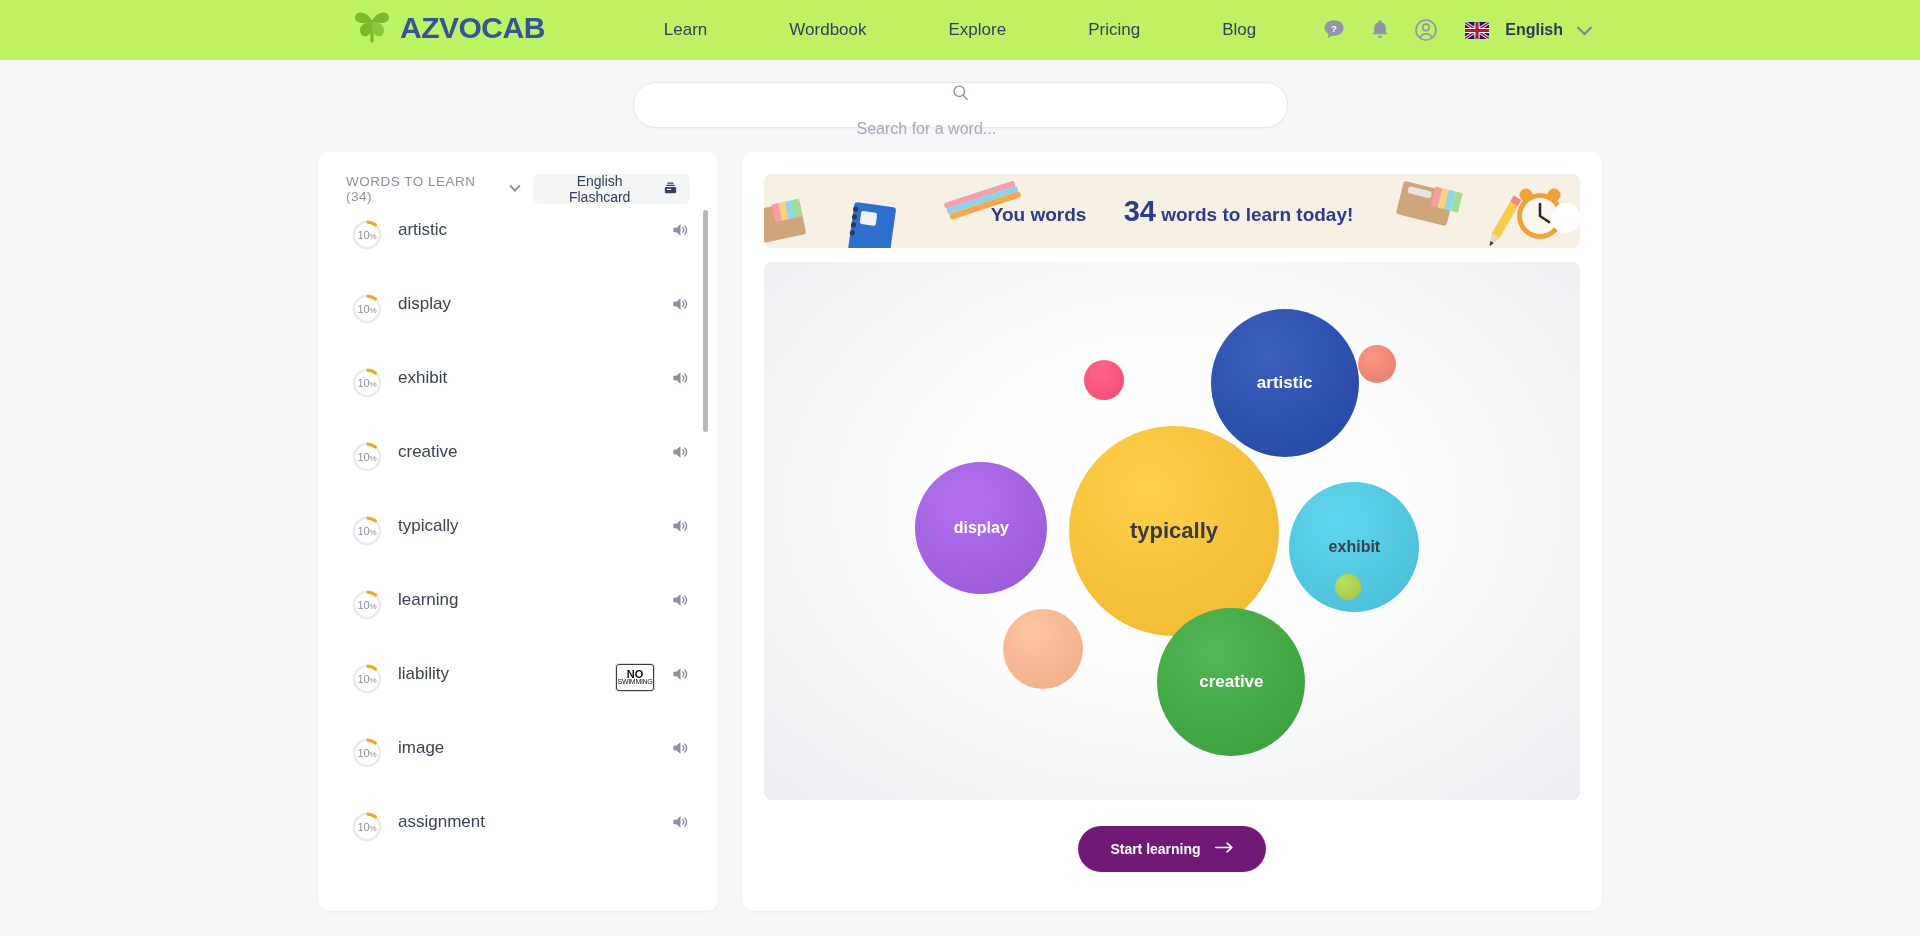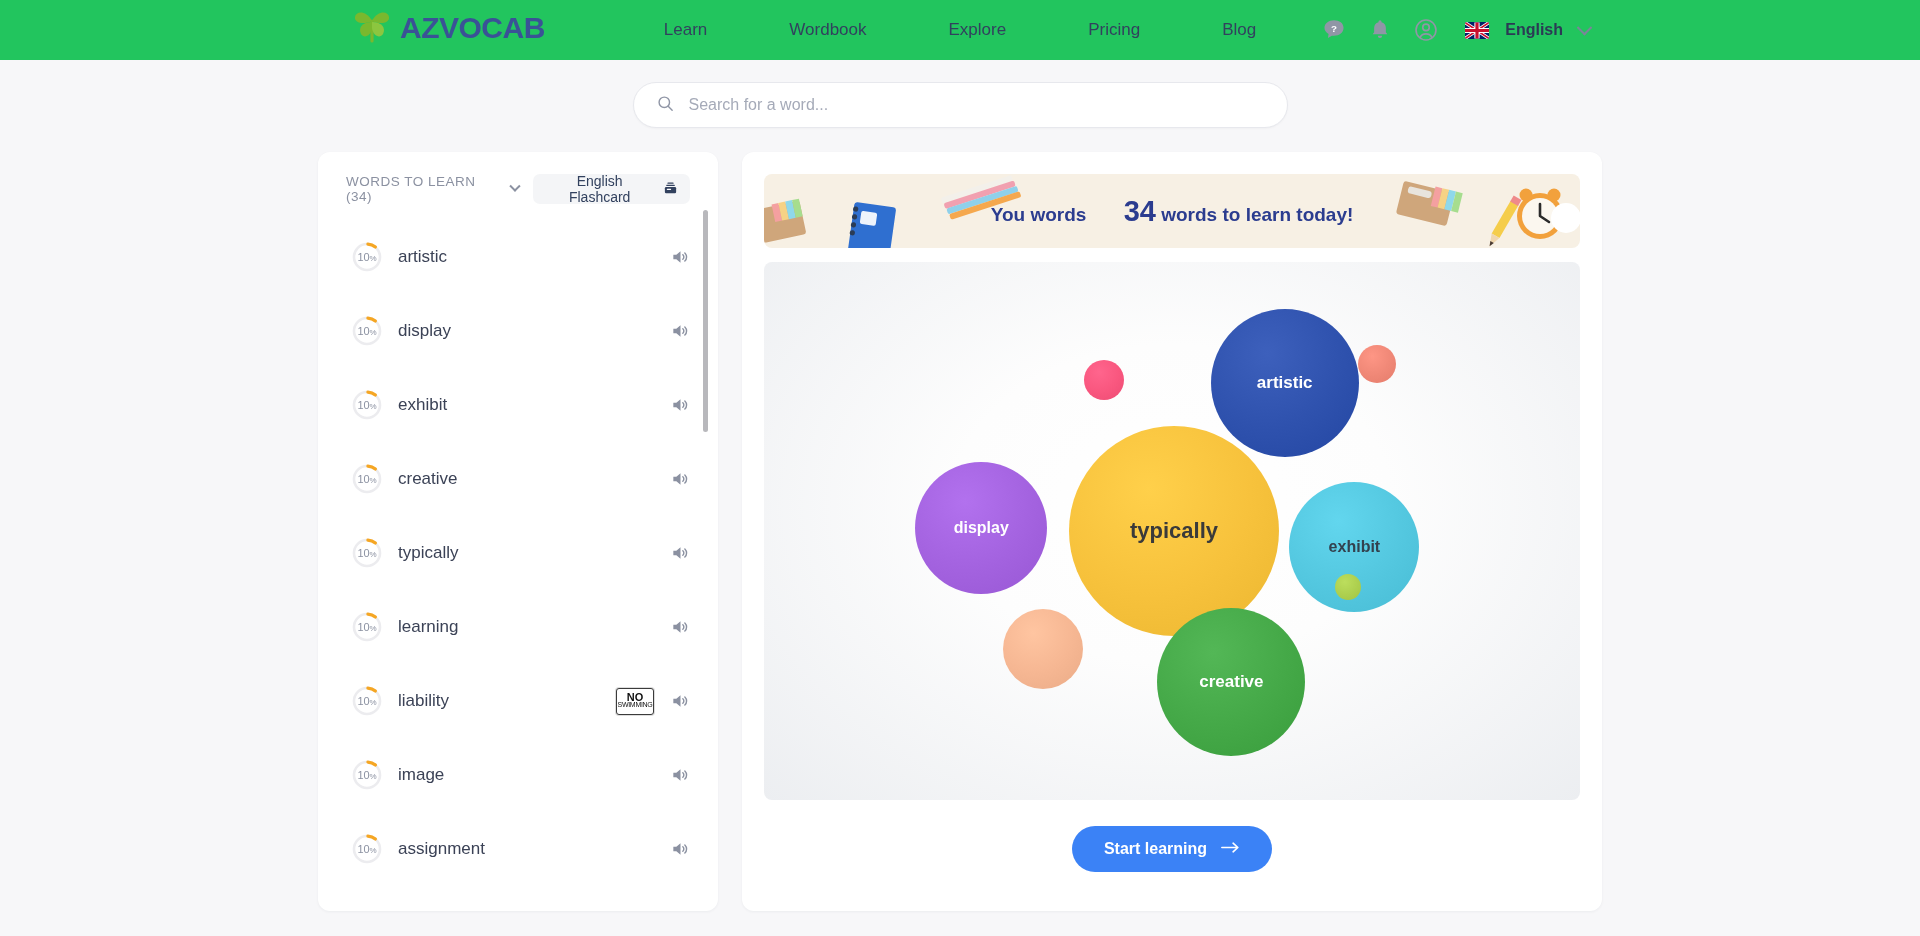--- a/index.html
+++ b/index.html
@@ -5,21 +5,21 @@
   * { box-sizing: border-box; margin: 0; padding: 0; }
   html, body {
     width: 1920px; height: 936px;
     font-family: "Liberation Sans", sans-serif;
     background: #f7f7f9;
     overflow: hidden;
   }
 
   
   .header {
-    height: 60px; background: #22c55e;
+    height: 60px; background: #bef264;
     display: flex; align-items: center;
     position: relative;
   }
   .logo-wrap {
     position: absolute; left: 352px; top: 8px;
     display: flex; align-items: center; gap: 2px;
   }
   .logo-text {
     font-size: 30px; font-weight: 700; letter-spacing: -0.5px;
     color: #3a5296; font-family: "Liberation Sans", sans-serif;
@@ -52,20 +52,21 @@
     border-bottom: 2px solid #7b8599; transform: rotate(45deg) translate(-2px,-2px);
   }
 
   
   .search-row { display: flex; justify-content: center; margin-top: 22px; }
   .search-box {
     width: 655px; height: 46px; background: #fff;
     border: 1px solid #e7e8ed; border-radius: 24px;
     display: flex; align-items: center; padding: 0 22px; gap: 14px;
     box-shadow: 0 1px 2px rgba(20,20,40,.03);
+    flex-direction: column;
   }
   .search-input {
     border: none; outline: none; flex: 1; font-size: 16px;
     color: #3b4256; background: transparent;
     font-family: "Liberation Sans", sans-serif;
   }
   .search-input::placeholder { color: #a5aab8; }
 
   
   .content {
@@ -96,21 +97,21 @@
     background: #f4f5f7; border: none; border-radius: 7px;
     height: 30px; padding: 0 12px; display: flex; align-items: center; gap: 9px;
     font-size: 14px; color: #32415e; cursor: pointer;
     font-family: "Liberation Sans", sans-serif;
   }
   .word-list {
     margin-top: 12px; overflow: hidden; position: relative;
     height: 690px;
   }
   .word-row {
-    display: flex; align-items: center; height: 74px;
+    display: flex; align-items: flex-start; height: 74px;
     padding: 0 28px 0 34px; gap: 16px; cursor: pointer;
   }
   .ring {
     width: 30px; height: 30px; flex: none; position: relative;
     display: flex; align-items: center; justify-content: center;
   }
   .ring svg { position: absolute; inset: 0; }
   .ring span {
     position: relative; font-size: 11px; color: #8b91a1; letter-spacing: -.2px;
   }
@@ -159,22 +160,22 @@
     position: relative; overflow: hidden;
   }
   .bub {
     position: absolute; border-radius: 50%;
     display: flex; align-items: center; justify-content: center;
     color: #fff; font-weight: 700; cursor: pointer;
   }
 
   .cta-row { display: flex; justify-content: center; margin-top: 26px; }
   .cta {
-    background: #3b82f6; color: #fff; border: none; border-radius: 24px;
-    height: 46px; padding: 0 32px; font-size: 16px; font-weight: 700;
+    background: #701a75; color: #fff; border: none; border-radius: 24px;
+    height: 46px; padding: 0 32px; font-size: 14px; font-weight: 700;
     display: flex; align-items: center; gap: 14px; cursor: pointer;
     font-family: "Liberation Sans", sans-serif;
   }
 </style>
 </head>
 <body>
 
 <div class="header">
 
   <div class="logo-wrap">

